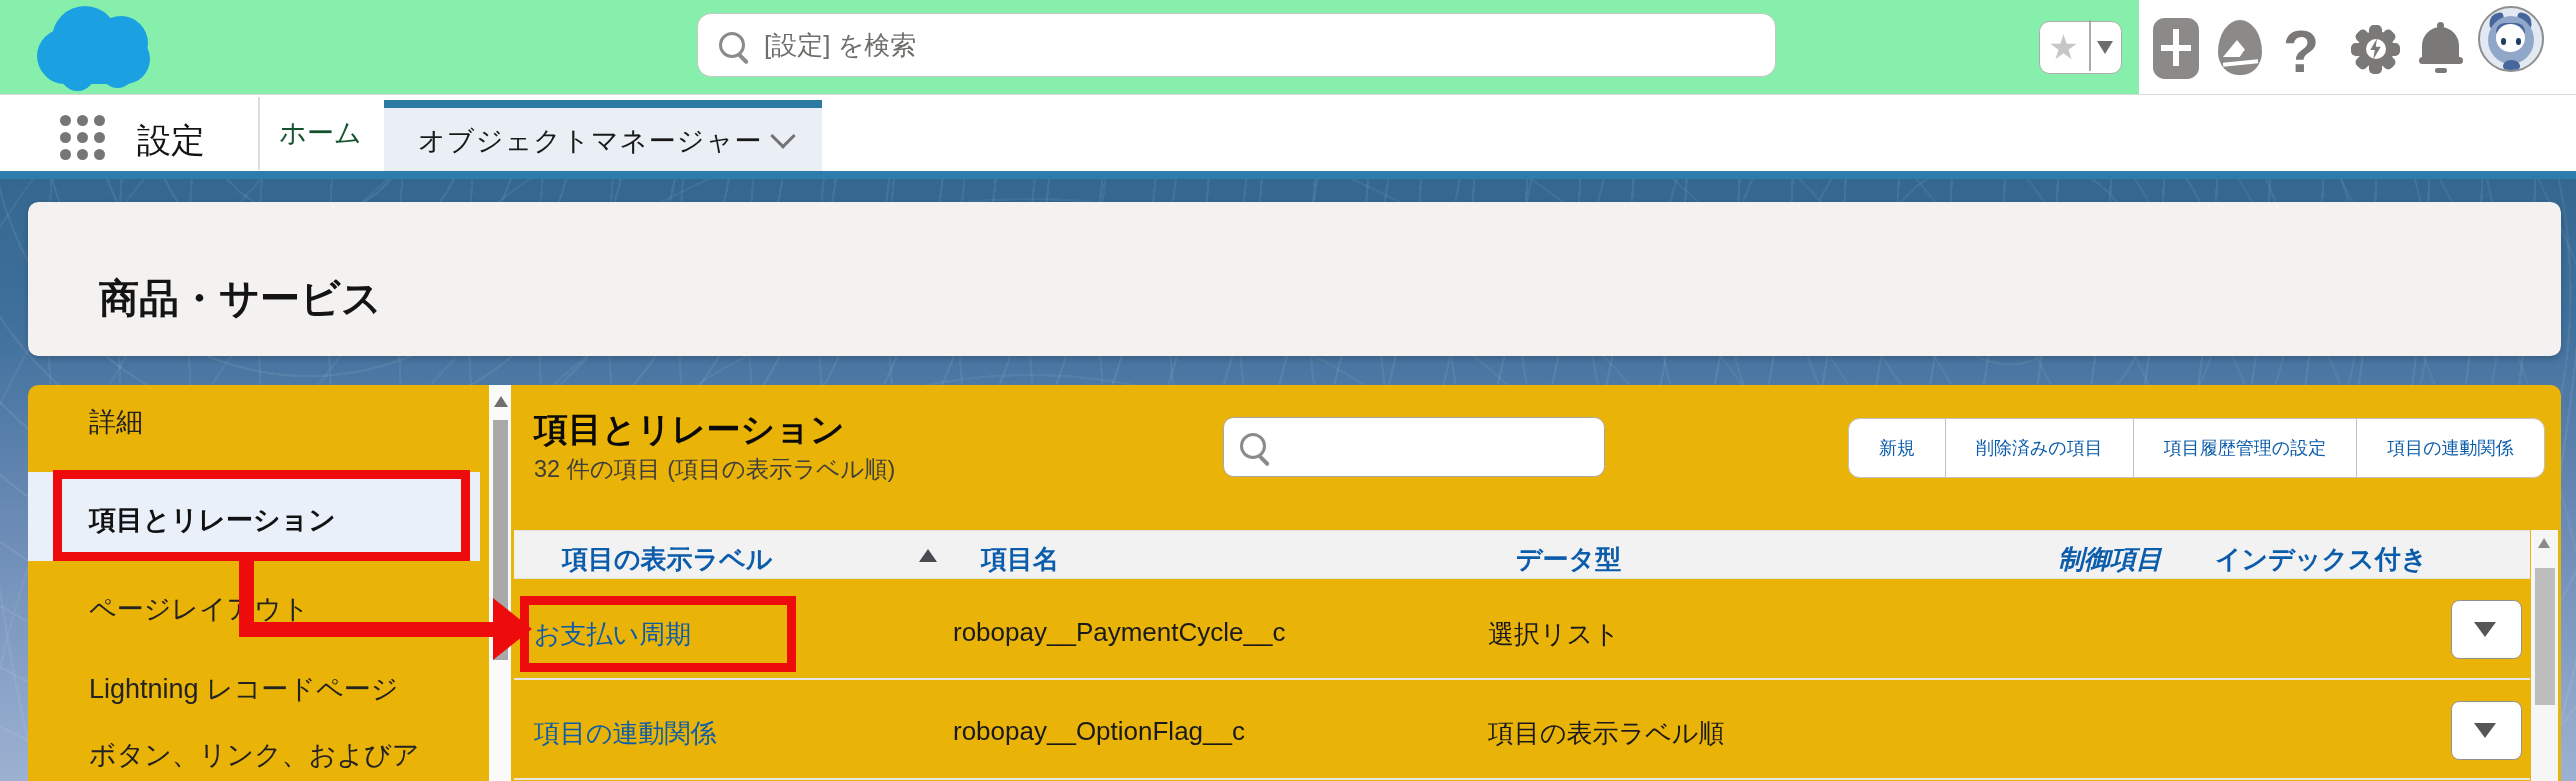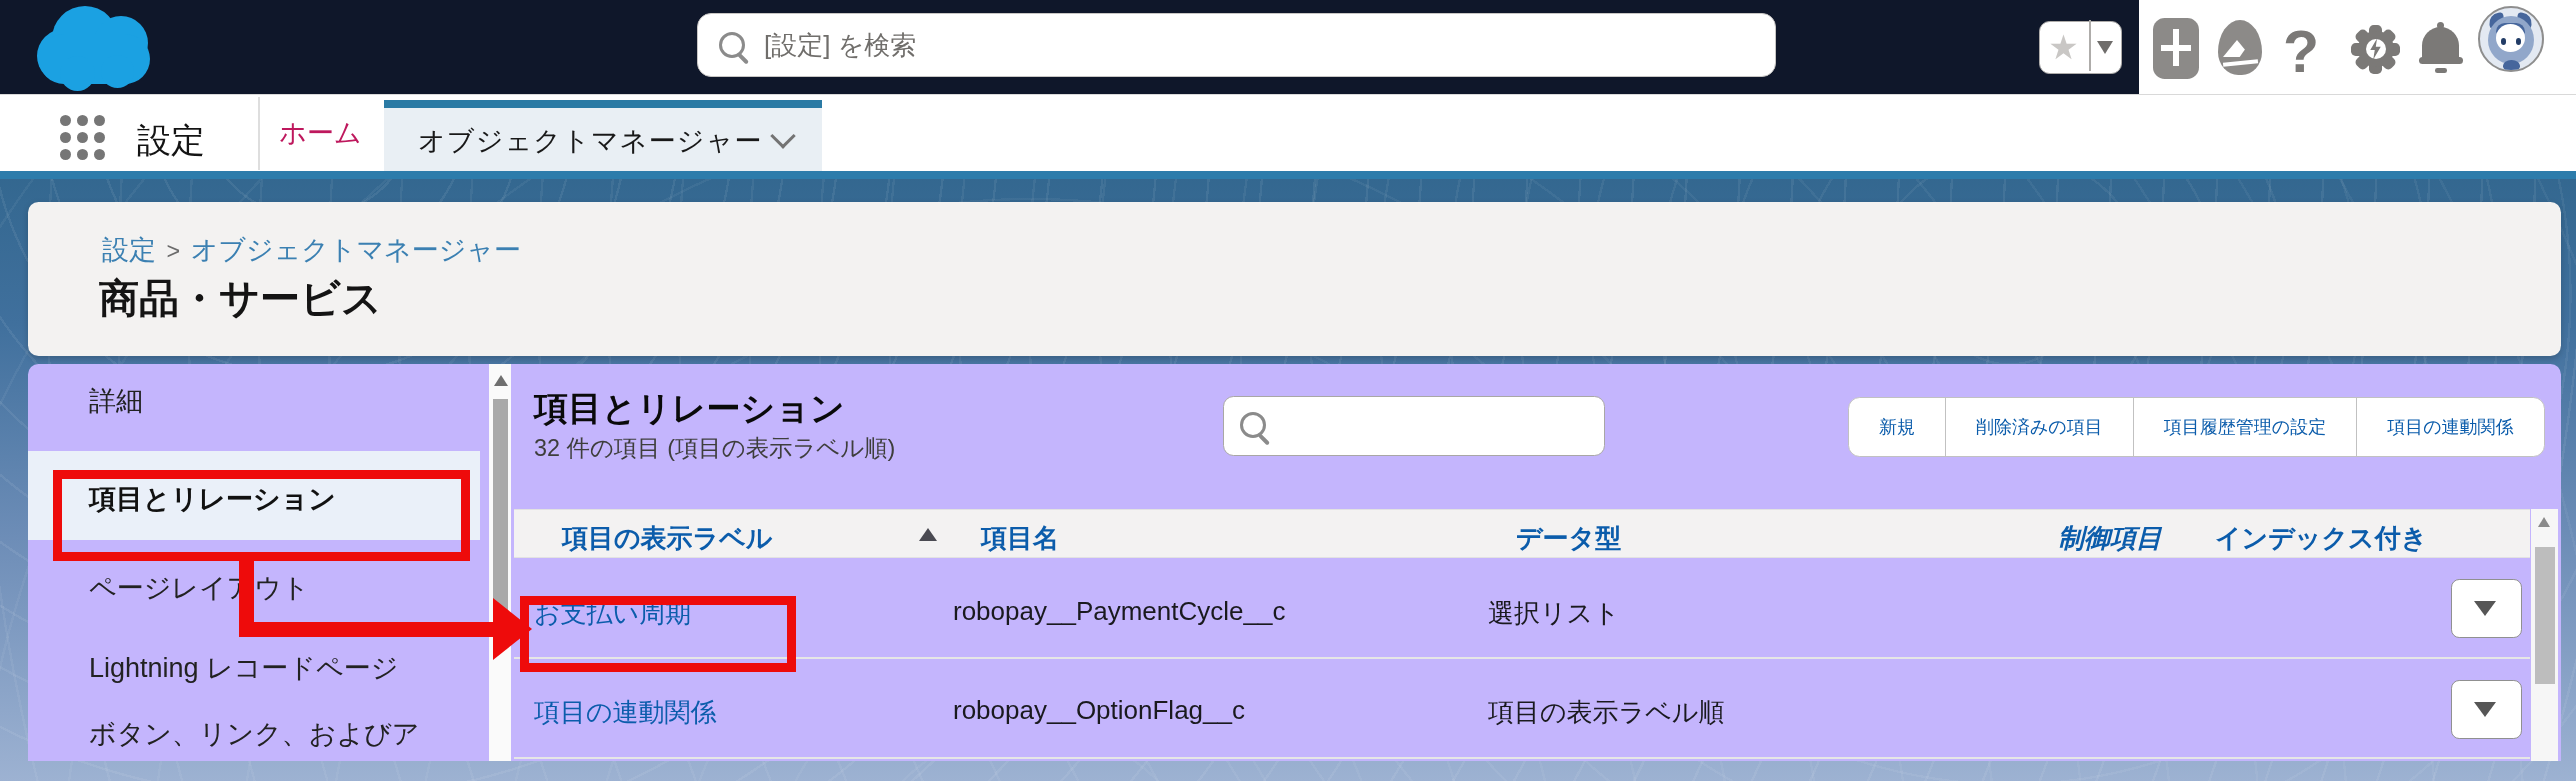--- a/index.html
+++ b/index.html
@@ -1,21 +1,21 @@
 <!DOCTYPE html>
 <html style="font-size:9.4px"><head>
 <meta charset="utf-8">
 <style>
   html,body{margin:0;padding:0;background:#fff;}
   #canvas{position:relative;width:2576px;height:782px;overflow:hidden;
     font-family:"Liberation Sans","DejaVu Sans",sans-serif;color:#181818;}
   .abs{position:absolute;}
 
   
-  .ghdr{left:0;top:0;width:2139px;height:95px;background:#0f172a;}
+  .ghdr{left:0;top:0;width:2139px;height:95px;background:#86efac;}
   .ghdr-border{left:0;top:94px;width:2576px;height:1.8px;background:#d9d9d9;}
   .cloud{left:37px;top:5.9px;width:115px;height:82px;}
   .cloud div{position:absolute;background:#1ba1e2;border-radius:50%;}
   .cl-a{left:0px;top:23.4px;width:54px;height:54px;}
   .cl-b{left:15px;top:0px;width:66px;height:66px;}
   .cl-c{left:57px;top:10.5px;width:54px;height:54px;}
   .cl-body{left:2.3px;top:28px;width:111px;height:50px;border-radius:26px !important;}
   .cl-d{left:23.4px;top:50px;width:35px;height:35px;}
   .cl-e{left:64px;top:49px;width:33px;height:33px;}
 
@@ -72,21 +72,21 @@
   .av-chin{position:absolute;left:23.4px;top:52px;width:16.4px;height:11.7px;background:#46669c;border-radius:50%;}
 
   
   .nav{left:0;top:95px;width:2576px;height:76px;background:#fff;}
   .waffle{left:60px;top:20px;width:48px;height:48px;display:grid;
     grid-template-columns:repeat(3,1fr);grid-template-rows:repeat(3,1fr);gap:3.5px;}
   .waffle span{width:11px;height:11px;border-radius:50%;background:#767676;}
   .app-label{left:137px;top:23.4px;font-size:34px;color:#141414;}
   .nav-div{left:258px;top:2.3px;width:1.8px;height:73px;background:#dedede;}
   .tab-home{left:266px;top:0px;width:109px;height:76px;display:flex;align-items:center;
-    justify-content:center;font-size:27px;color:#be185d;}
+    justify-content:center;font-size:27px;color:#14532d;}
   .tab-active{left:384px;top:4.7px;width:438px;height:71px;background:#e9eff4;box-sizing:border-box;}
   .tab-active .bar{position:absolute;left:0;top:0;width:100%;height:8.2px;background:#2a7aa4;}
   .tab-active .lbl{position:absolute;left:34px;top:23.4px;font-size:27px;color:#181818;letter-spacing:1.2px;}
   .chev{position:absolute;left:390px;top:27px;width:15px;height:15px;
     border-right:3.5px solid #737373;border-bottom:3.5px solid #737373;transform:rotate(45deg);}
 
   
   .band{left:0;top:171px;width:2576px;height:611px;
     background:
       repeating-radial-gradient(circle at 12% -10%, rgba(255,255,255,0.07) 0 2.3px, rgba(255,255,255,0) 2.3px 53px),
@@ -97,21 +97,21 @@
 
   
   .title-card{left:28px;top:202px;width:2533px;height:154px;background:#f3f2f1;
     border-radius:10.5px;box-shadow:0 2.3px 5.9px rgba(0,0,0,0.18);}
   .crumb{position:absolute;left:74px;top:30px;font-size:27px;}
   .crumb a{color:#3b80b2;text-decoration:none;}
   .crumb .sep{color:#6b6b6b;padding:0 10.5px;font-size:23.4px;}
   .page-title{position:absolute;left:71px;top:69px;font-size:40px;font-weight:bold;color:#141414;}
 
   
-  .panel{left:28px;top:364px;width:2533px;height:397px;background:#c4b5fd;
+  .panel{left:28px;top:385px;width:2533px;height:397px;background:#eab308;
     border-radius:10.5px 10.5px 0 0;overflow:hidden;}
   
   .side-item{position:absolute;left:61px;font-size:27px;color:#222;width:363px;}
   .side-sel-row{position:absolute;left:0px;top:87px;width:452px;height:89px;background:#eaf0f9;}
   .sb-track{position:absolute;left:461px;top:0px;width:22px;height:397px;background:#fafafa;}
   .sb-up{position:absolute;left:466px;top:10.5px;width:0;height:0;
     border-left:7px solid transparent;border-right:7px solid transparent;border-bottom:11.7px solid #6f6f6f;}
   .sb-thumb{position:absolute;left:465px;top:35px;width:15px;height:240px;background:#a9a9a9;}
 
   
@@ -235,23 +235,20 @@
     <div class="abs nav-div"></div>
     <div class="abs tab-home">ホーム</div>
     <div class="abs tab-active">
       <div class="bar"></div>
       <div class="lbl">オブジェクトマネージャー</div>
       <div class="chev"></div>
     </div>
   </div>
 
   <div class="abs title-card">
-    <div class="crumb">
-      <a>設定</a><span class="sep">&gt;</span><a>オブジェクトマネージャー</a>
-    </div>
     <div class="page-title">商品・サービス</div>
   </div>
 
   <div class="abs panel">
 
     <div class="side-sel-row"></div>
     <div class="side-item" style="top:19px;">詳細</div>
     <div class="side-item" style="top:117px;font-weight:bold;color:#111;">項目とリレーション</div>
     <div class="side-item" style="top:206px;">ページレイアウト</div>
     <div class="side-item" style="top:352px;">ボタン、リンク、およびア</div>

